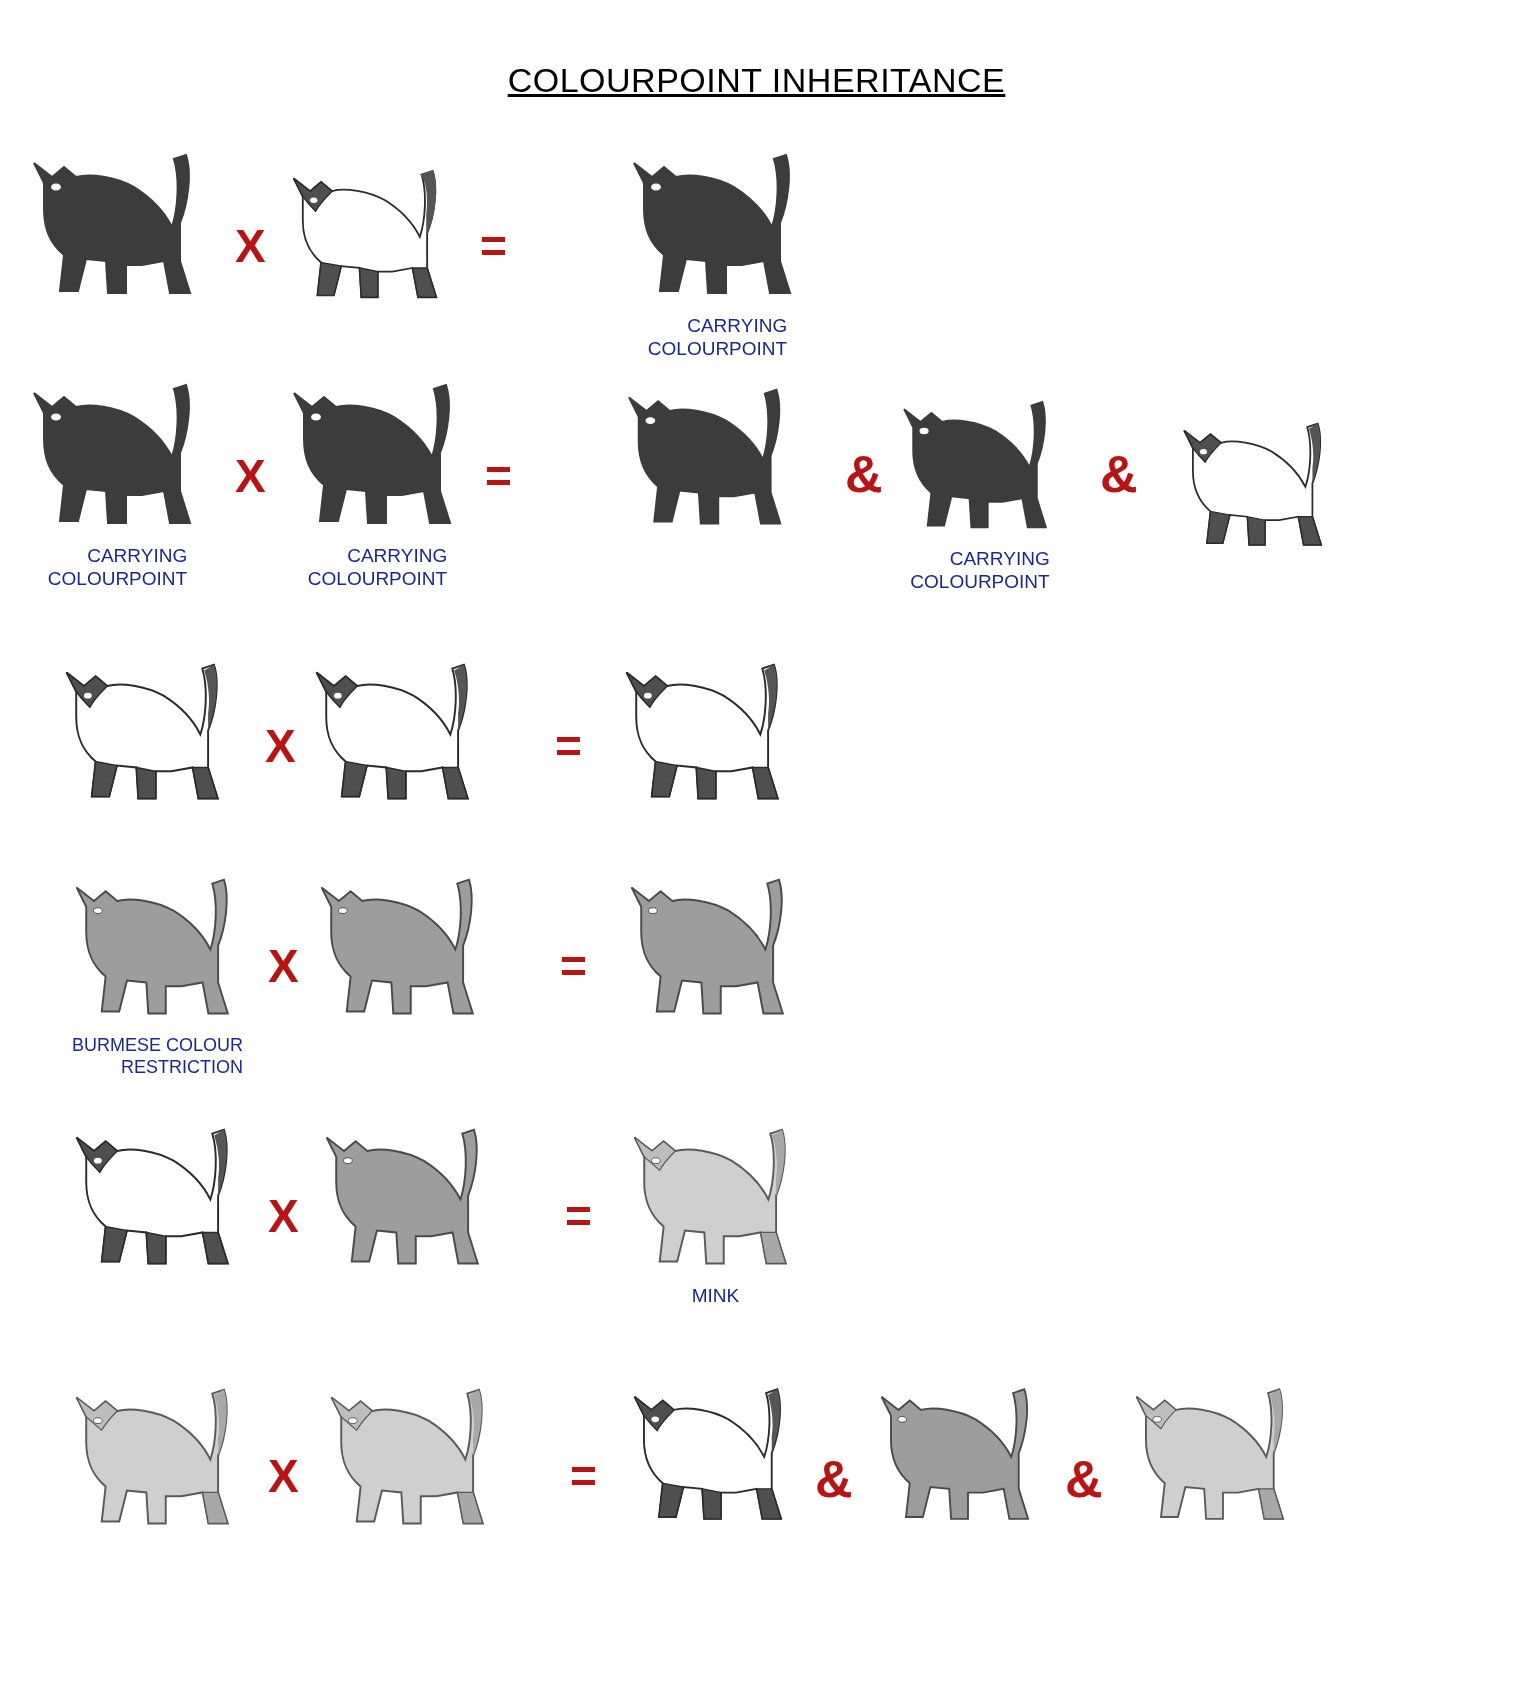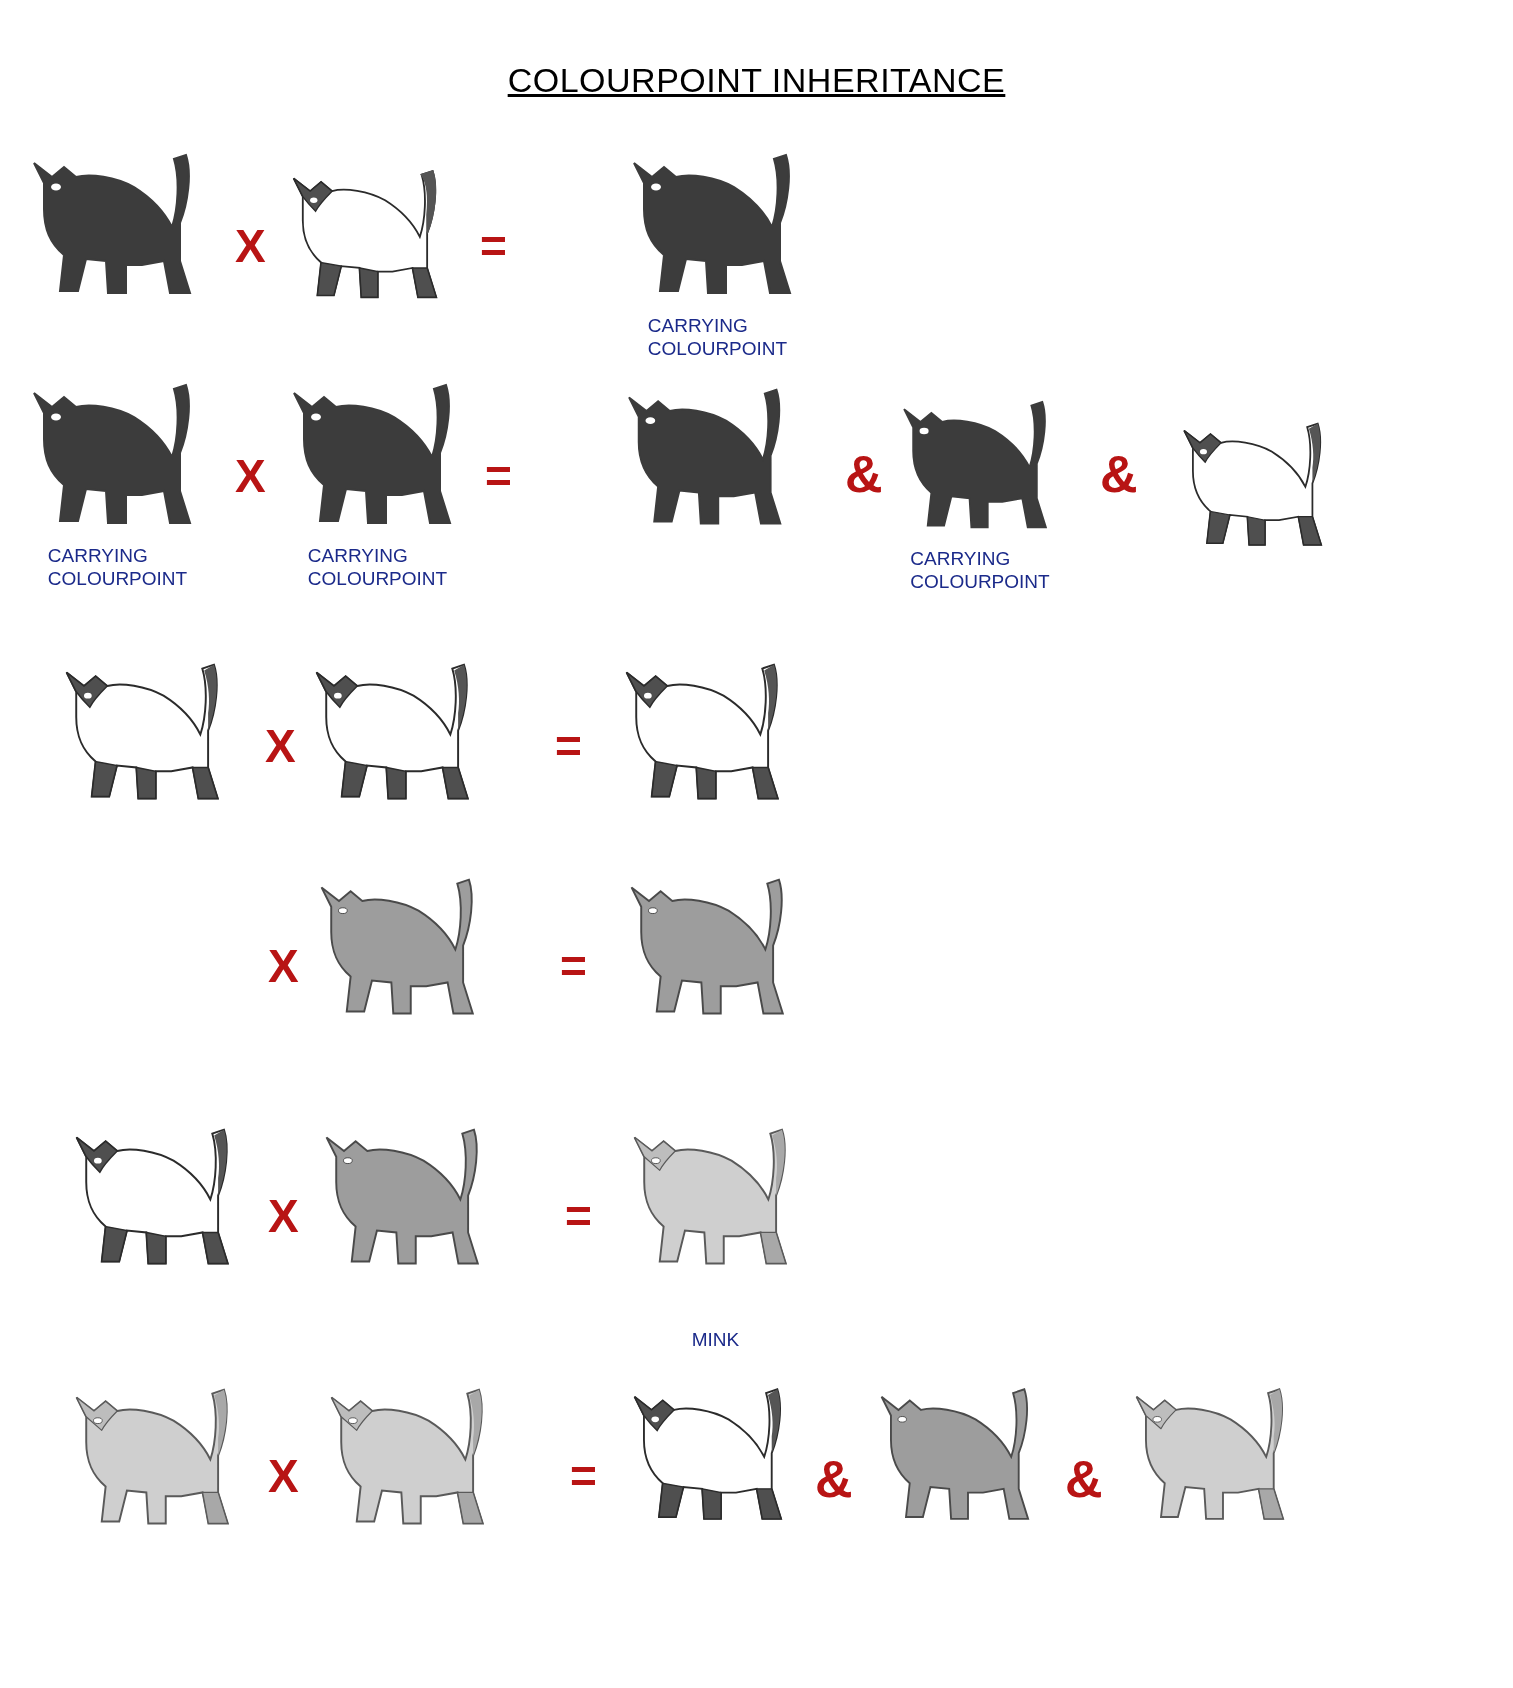--- a/index.html
+++ b/index.html
@@ -45,21 +45,21 @@
     font-weight: bold;
     font-family: "Liberation Sans", sans-serif;
     line-height: 1;
   }
   .op.x { font-size: 46px; }
   .op.eq { font-size: 46px; }
   .op.amp { font-size: 52px; }
   .caption {
     color: #1b2a8a;
     font-size: 19px;
-    text-align: left;
+    text-align: right;
     line-height: 1.25;
     margin-top: 6px;
     white-space: pre-line;
     font-family: "Liberation Sans", sans-serif;
   }
   .caption.small { font-size: 18px; }
   svg { display: block; }
 </style>
 </head>
 <body>
@@ -208,20 +208,28 @@
         <ellipse cx="26" cy="44" rx="4" ry="3" fill="#ffffff"></ellipse>
         <path d="M34 112 L30 148 L48 148 L56 116 Z" fill="#4f4f4f" stroke="#2b2b2b" stroke-width="1.5"></path>
         <path d="M76 118 L78 150 L96 150 L96 122 Z" fill="#4f4f4f" stroke="#2b2b2b" stroke-width="1.5"></path>
         <path d="M134 118 L140 150 L160 150 L150 118 Z" fill="#4f4f4f" stroke="#2b2b2b" stroke-width="1.5"></path>
       </svg>
       <div class="caption"></div>
     </div>
   </div>
 
   <div class="row" style="height:250px;">
+    <div class="slot" style="left:70px; top:0px;">
+      <svg width="175" height="160" viewBox="0 0 175 165">
+        <path d="M156 12 C162 30 158 60 150 80 L150 118 L160 150 L140 150 L134 118 L112 122 L96 122 L96 150 L78 150 L76 118 L56 116 L48 148 L30 148 L34 112 C20 100 14 86 14 66 L14 40 L4 20 L22 34 L34 24 L46 34 C60 30 86 34 104 44 C120 54 134 68 142 84 C148 66 150 36 144 16 Z" fill="#9d9d9d" stroke="#4a4a4a" stroke-width="2"></path>
+        <ellipse cx="26" cy="44" rx="4.5" ry="3" fill="#ffffff" stroke="#4a4a4a" stroke-width="1"></ellipse>
+      </svg>
+      <div class="caption small">BURMESE COLOUR
+RESTRICTION</div>
+    </div>
 
     <div class="op x" style="left:268px; top:75px;">X</div>
 
     <div class="slot" style="left:315px; top:0px;">
       <svg width="175" height="160" viewBox="0 0 175 165">
         <path d="M156 12 C162 30 158 60 150 80 L150 118 L160 150 L140 150 L134 118 L112 122 L96 122 L96 150 L78 150 L76 118 L56 116 L48 148 L30 148 L34 112 C20 100 14 86 14 66 L14 40 L4 20 L22 34 L34 24 L46 34 C60 30 86 34 104 44 C120 54 134 68 142 84 C148 66 150 36 144 16 Z" fill="#9d9d9d" stroke="#4a4a4a" stroke-width="2"></path>
         <ellipse cx="26" cy="44" rx="4.5" ry="3" fill="#ffffff" stroke="#4a4a4a" stroke-width="1"></ellipse>
       </svg>
       <div class="caption small"></div>
     </div>
@@ -256,21 +264,21 @@
     <div class="slot" style="left:320px; top:0px;">
       <svg width="175" height="160" viewBox="0 0 175 165">
         <path d="M156 12 C162 30 158 60 150 80 L150 118 L160 150 L140 150 L134 118 L112 122 L96 122 L96 150 L78 150 L76 118 L56 116 L48 148 L30 148 L34 112 C20 100 14 86 14 66 L14 40 L4 20 L22 34 L34 24 L46 34 C60 30 86 34 104 44 C120 54 134 68 142 84 C148 66 150 36 144 16 Z" fill="#9d9d9d" stroke="#4a4a4a" stroke-width="2"></path>
         <ellipse cx="26" cy="44" rx="4.5" ry="3" fill="#ffffff" stroke="#4a4a4a" stroke-width="1"></ellipse>
       </svg>
       <div class="caption"></div>
     </div>
 
     <div class="op eq" style="left:565px; top:75px;">=</div>
 
-    <div class="slot" style="left:628px; top:0px;gap:44px;">
+    <div class="slot" style="left:628px; top:0px;">
       <svg width="175" height="160" viewBox="0 0 175 165">
         <path d="M156 12 C162 30 158 60 150 80 L150 118 L160 150 L140 150 L134 118 L112 122 L96 122 L96 150 L78 150 L76 118 L56 116 L48 148 L30 148 L34 112 C20 100 14 86 14 66 L14 40 L4 20 L22 34 L34 24 L46 34 C60 30 86 34 104 44 C120 54 134 68 142 84 C148 66 150 36 144 16 Z" fill="#cfcfcf" stroke="#5a5a5a" stroke-width="2"></path>
         <path d="M150 62 C152 50 151 34 146 18 L156 12 C162 30 158 58 150 80 Z" fill="#a8a8a8"></path>
         <path d="M134 118 L140 150 L160 150 L150 118 Z" fill="#a8a8a8" stroke="#5a5a5a" stroke-width="1.2"></path>
         <path d="M4 20 L22 34 L34 24 L46 34 C40 40 34 46 30 54 C22 47 14 40 14 40 Z" fill="#bdbdbd" stroke="#5a5a5a" stroke-width="1.2"></path>
         <ellipse cx="26" cy="44" rx="4.5" ry="3" fill="#ffffff" stroke="#5a5a5a" stroke-width="1"></ellipse>
       </svg>
       <div class="caption">MINK</div>
     </div>
   </div>

